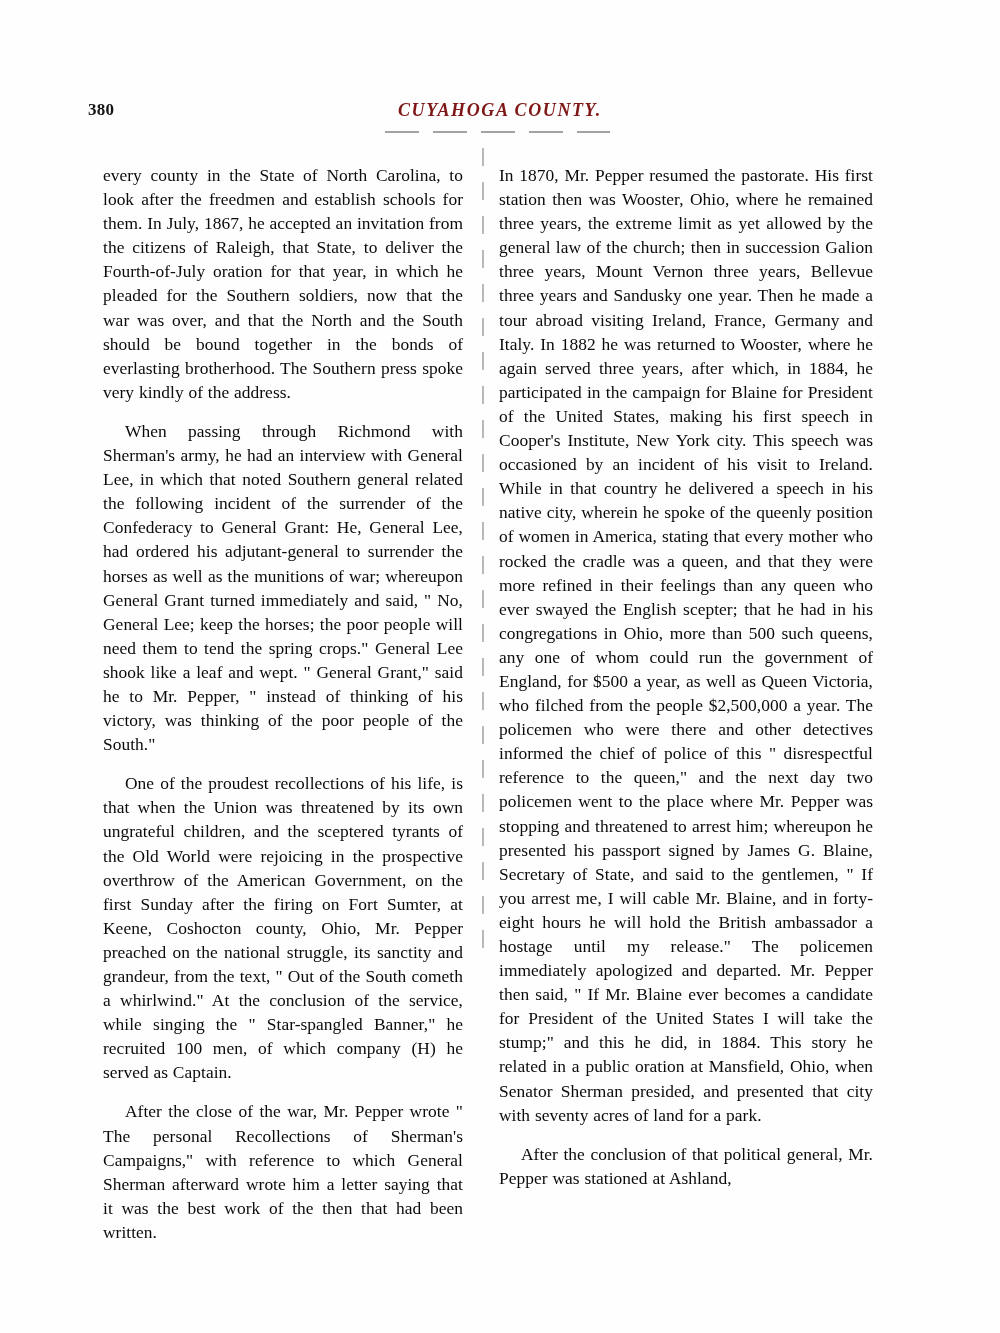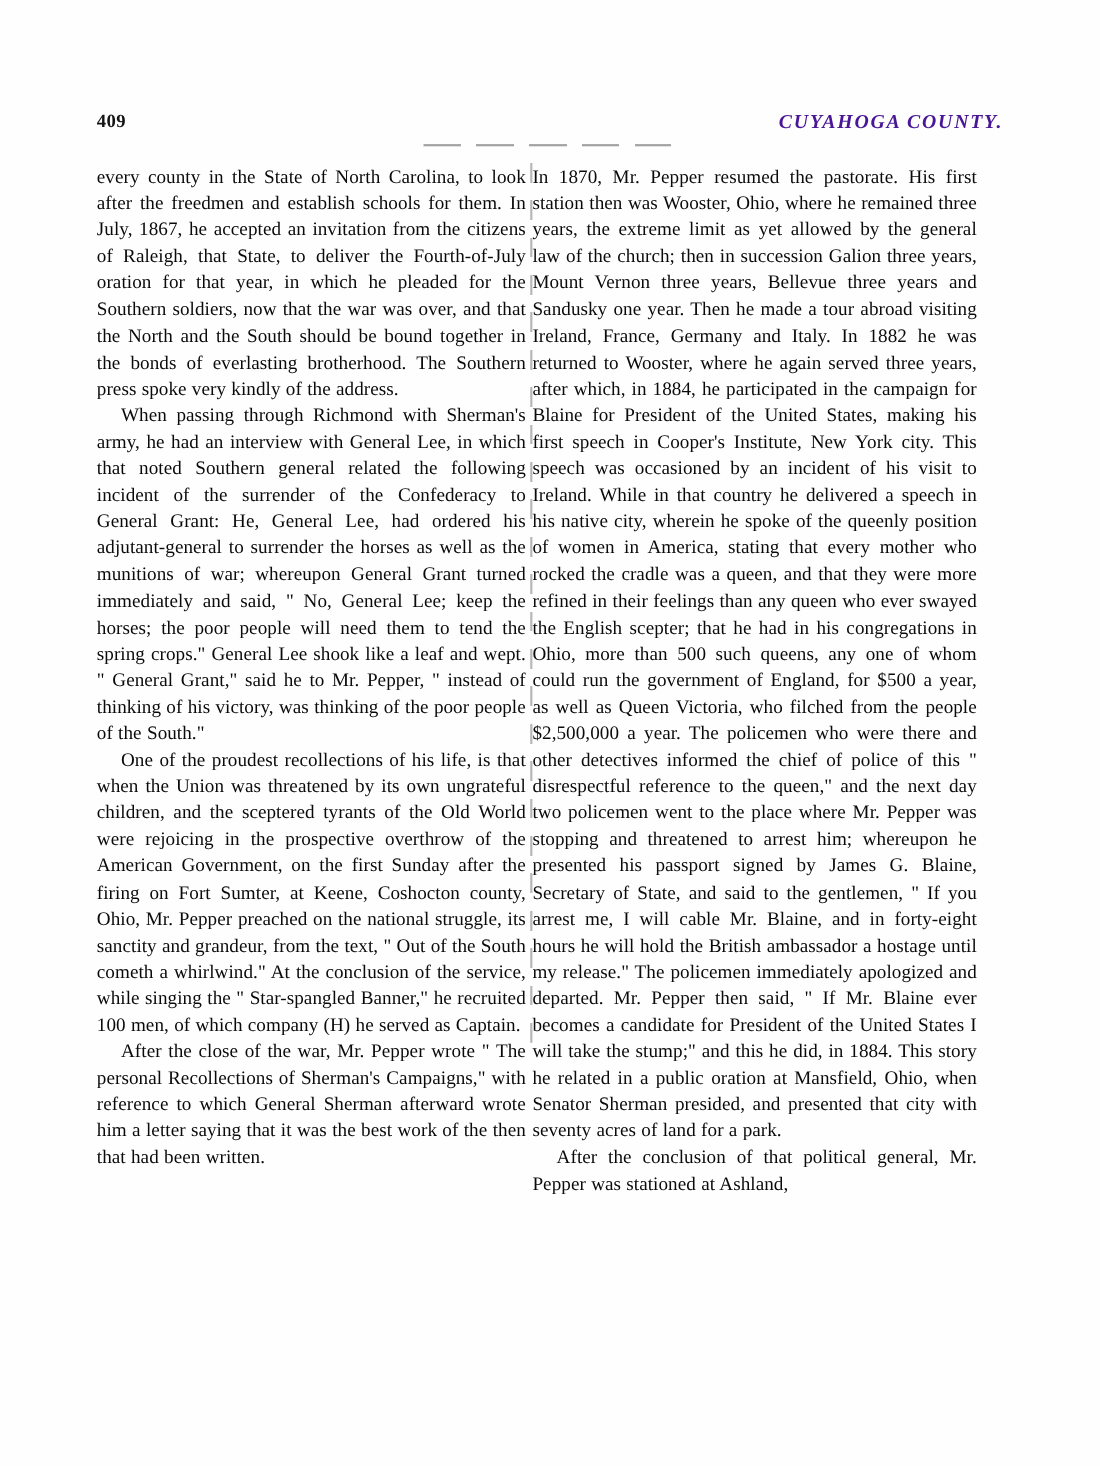--- a/index.html
+++ b/index.html
@@ -36,26 +36,26 @@
     font-weight: 700;
     letter-spacing: 0.3px;
     color: #1a1a1a;
   }
 
   .head-title {
     position: absolute;
     left: 0;
     top: 0;
     width: 100%;
-    text-align: right;
+    text-align: center;
     font-size: 18px;
     font-style: italic;
     font-weight: 700;
     letter-spacing: 1.6px;
-    color: #4c1d95;
+    color: #7f1d1d;
   }
 
   
   .head-rule {
     position: absolute;
     top: 131px;
     left: 385px;
     width: 225px;
     height: 2px;
     background: repeating-linear-gradient(
@@ -95,21 +95,21 @@
     background: repeating-linear-gradient(
         to bottom,
         rgba(40,40,40,0.40) 0px,
         rgba(40,40,40,0.40) 18px,
         rgba(255,255,255,0) 18px,
         rgba(255,255,255,0) 34px);
     opacity: 0.8;
   }
 
   p.para {
-    margin: 0;
+    margin: 15px;
     text-indent: 22px;
     text-align: justify;
     font-size: 17.4px;
     line-height: 24.1px;
     letter-spacing: 0.05px;
     word-spacing: 0.4px;
     color: #111111;
     -webkit-font-smoothing: none;
   }
 
@@ -119,21 +119,21 @@
   .columns, .running-head {
     filter: contrast(1.06);
   }
 </style>
 </head>
 <body>
 
 <div class="page">
 
   <div class="running-head">
-    <span class="folio">409</span>
+    <span class="folio">380</span>
     <span class="head-title">CUYAHOGA  COUNTY.</span>
   </div>
 
   <div class="head-rule"></div>
 
   <div class="columns">
 
     <div class="col-rule"></div>
 
     <div class="col col-left">

